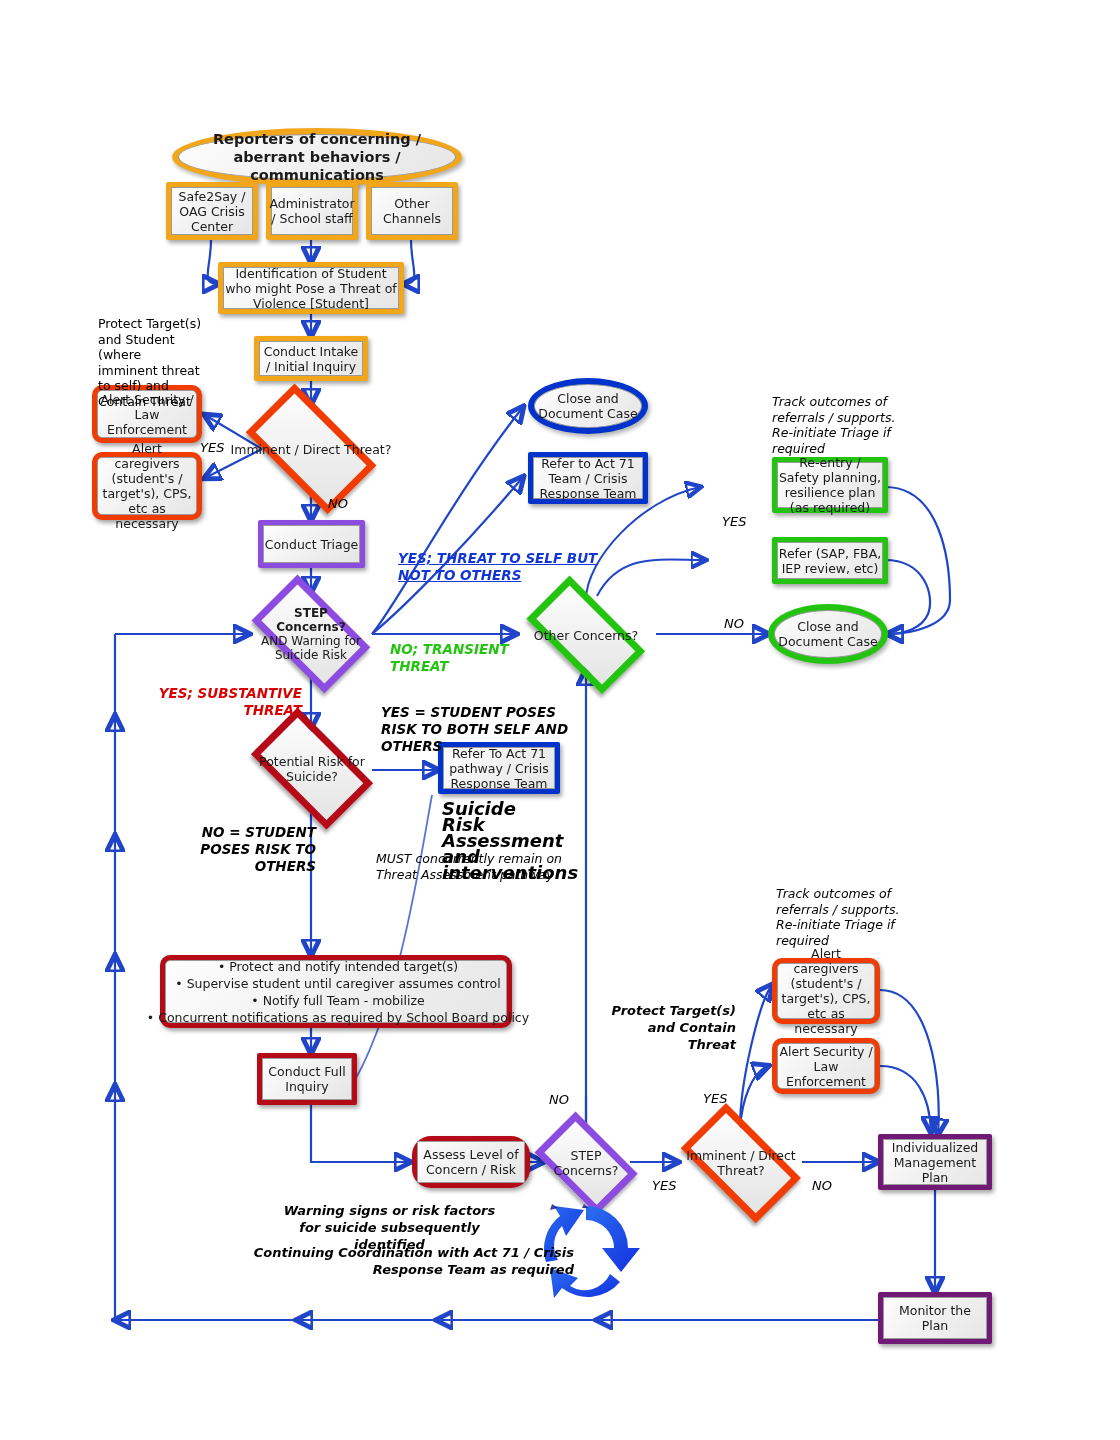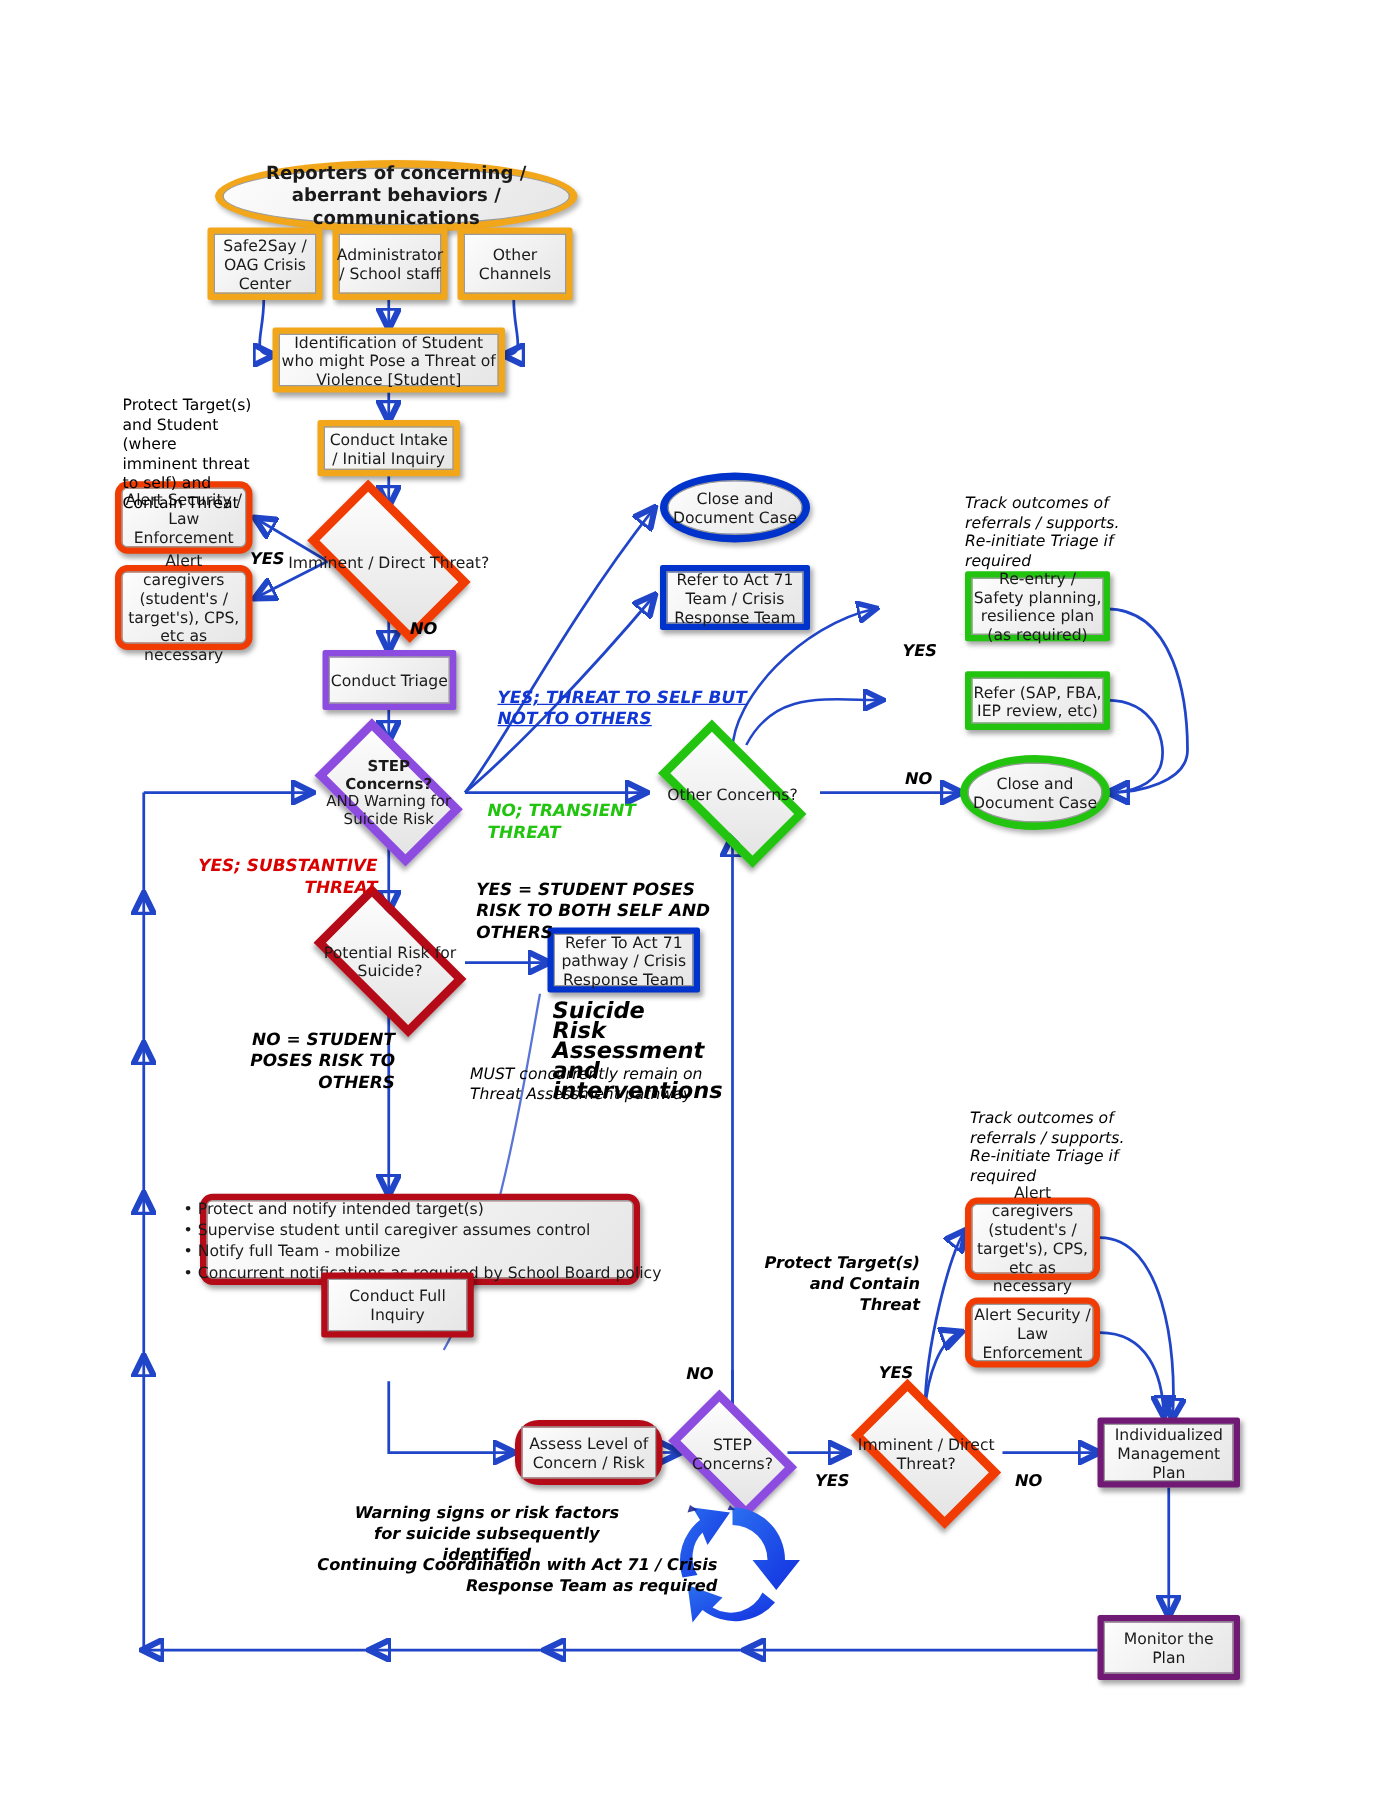--- a/index.html
+++ b/index.html
@@ -52,23 +52,23 @@
 
   .d-red .dshape::before{border-color:#F03C02;}
   .d-dred .dshape::before{border-color:#B50A17;}
   .d-purple .dshape::before{border-color:#8D4CE0;}
   .d-green .dshape::before{border-color:#22C410;}
 
   
   .t12{font-size:12.5px;line-height:15px;}
   .t14b{font-size:14.5px;line-height:18px;font-weight:bold;}
   .bullets{display:block;text-align:left;padding:6px 10px;font-size:12.5px;line-height:17px;}
-  .bullets div{white-space:nowrap;}
-
-  .lbl{position:absolute;font-weight:bold;font-style:italic;font-size:13px;
+  .bullets div{white-space:nowrap;text-align:center;}
+
+  .lbl{position:absolute;font-weight:normal;font-style:italic;font-size:13px;
        color:#000;z-index:7;white-space:nowrap;}
   .ann{position:absolute;font-size:12.5px;line-height:15.5px;z-index:7;color:#000;}
   .ann.i{font-style:italic;}
   .ann.bi{font-style:italic;font-weight:bold;}
   .ann.blue{color:#1136D4;font-weight:bold;font-style:italic;text-decoration:underline;
             font-size:13.5px;line-height:17px;}
   .ann.greenT{color:#22C410;font-weight:bold;font-style:italic;font-size:13.5px;line-height:17px;}
   .ann.redT{color:#D90000;font-weight:bold;font-style:italic;font-size:13.5px;line-height:17px;
             text-align:right;}
 
@@ -246,21 +246,21 @@
     <div class="inner">
       <div class="bullets">
         <div style="text-indent:-10px;padding-left:14px;">• Protect and notify intended target(s)</div>
         <div style="text-indent:-10px;padding-left:14px;">• Supervise student until caregiver assumes control</div>
         <div style="text-indent:-10px;padding-left:14px;">• Notify full Team - mobilize</div>
         <div style="text-indent:-10px;padding-left:14px;">• Concurrent notifications as required by School Board policy</div>
       </div>
     </div>
   </div>
 
-  <div class="node rect c-dred" style="left:257px;top:1018px;width:122px;height:52px;">
+  <div class="node rect c-dred" style="left:257px;top:1053px;width:100px;height:52px;">
     <div class="inner t12">Conduct Full Inquiry</div>
   </div>
 
   <div class="node rect c-dred" style="left:412px;top:1136px;width:118px;height:52px;border-radius:19px;">
     <div class="inner t12">Assess Level of Concern / Risk</div>
   </div>
 
   <div class="diamond d-purple" style="left:524px;top:1122px;width:124px;height:82px;">
     <div class="dshape"></div>
     <div class="dlabel">

